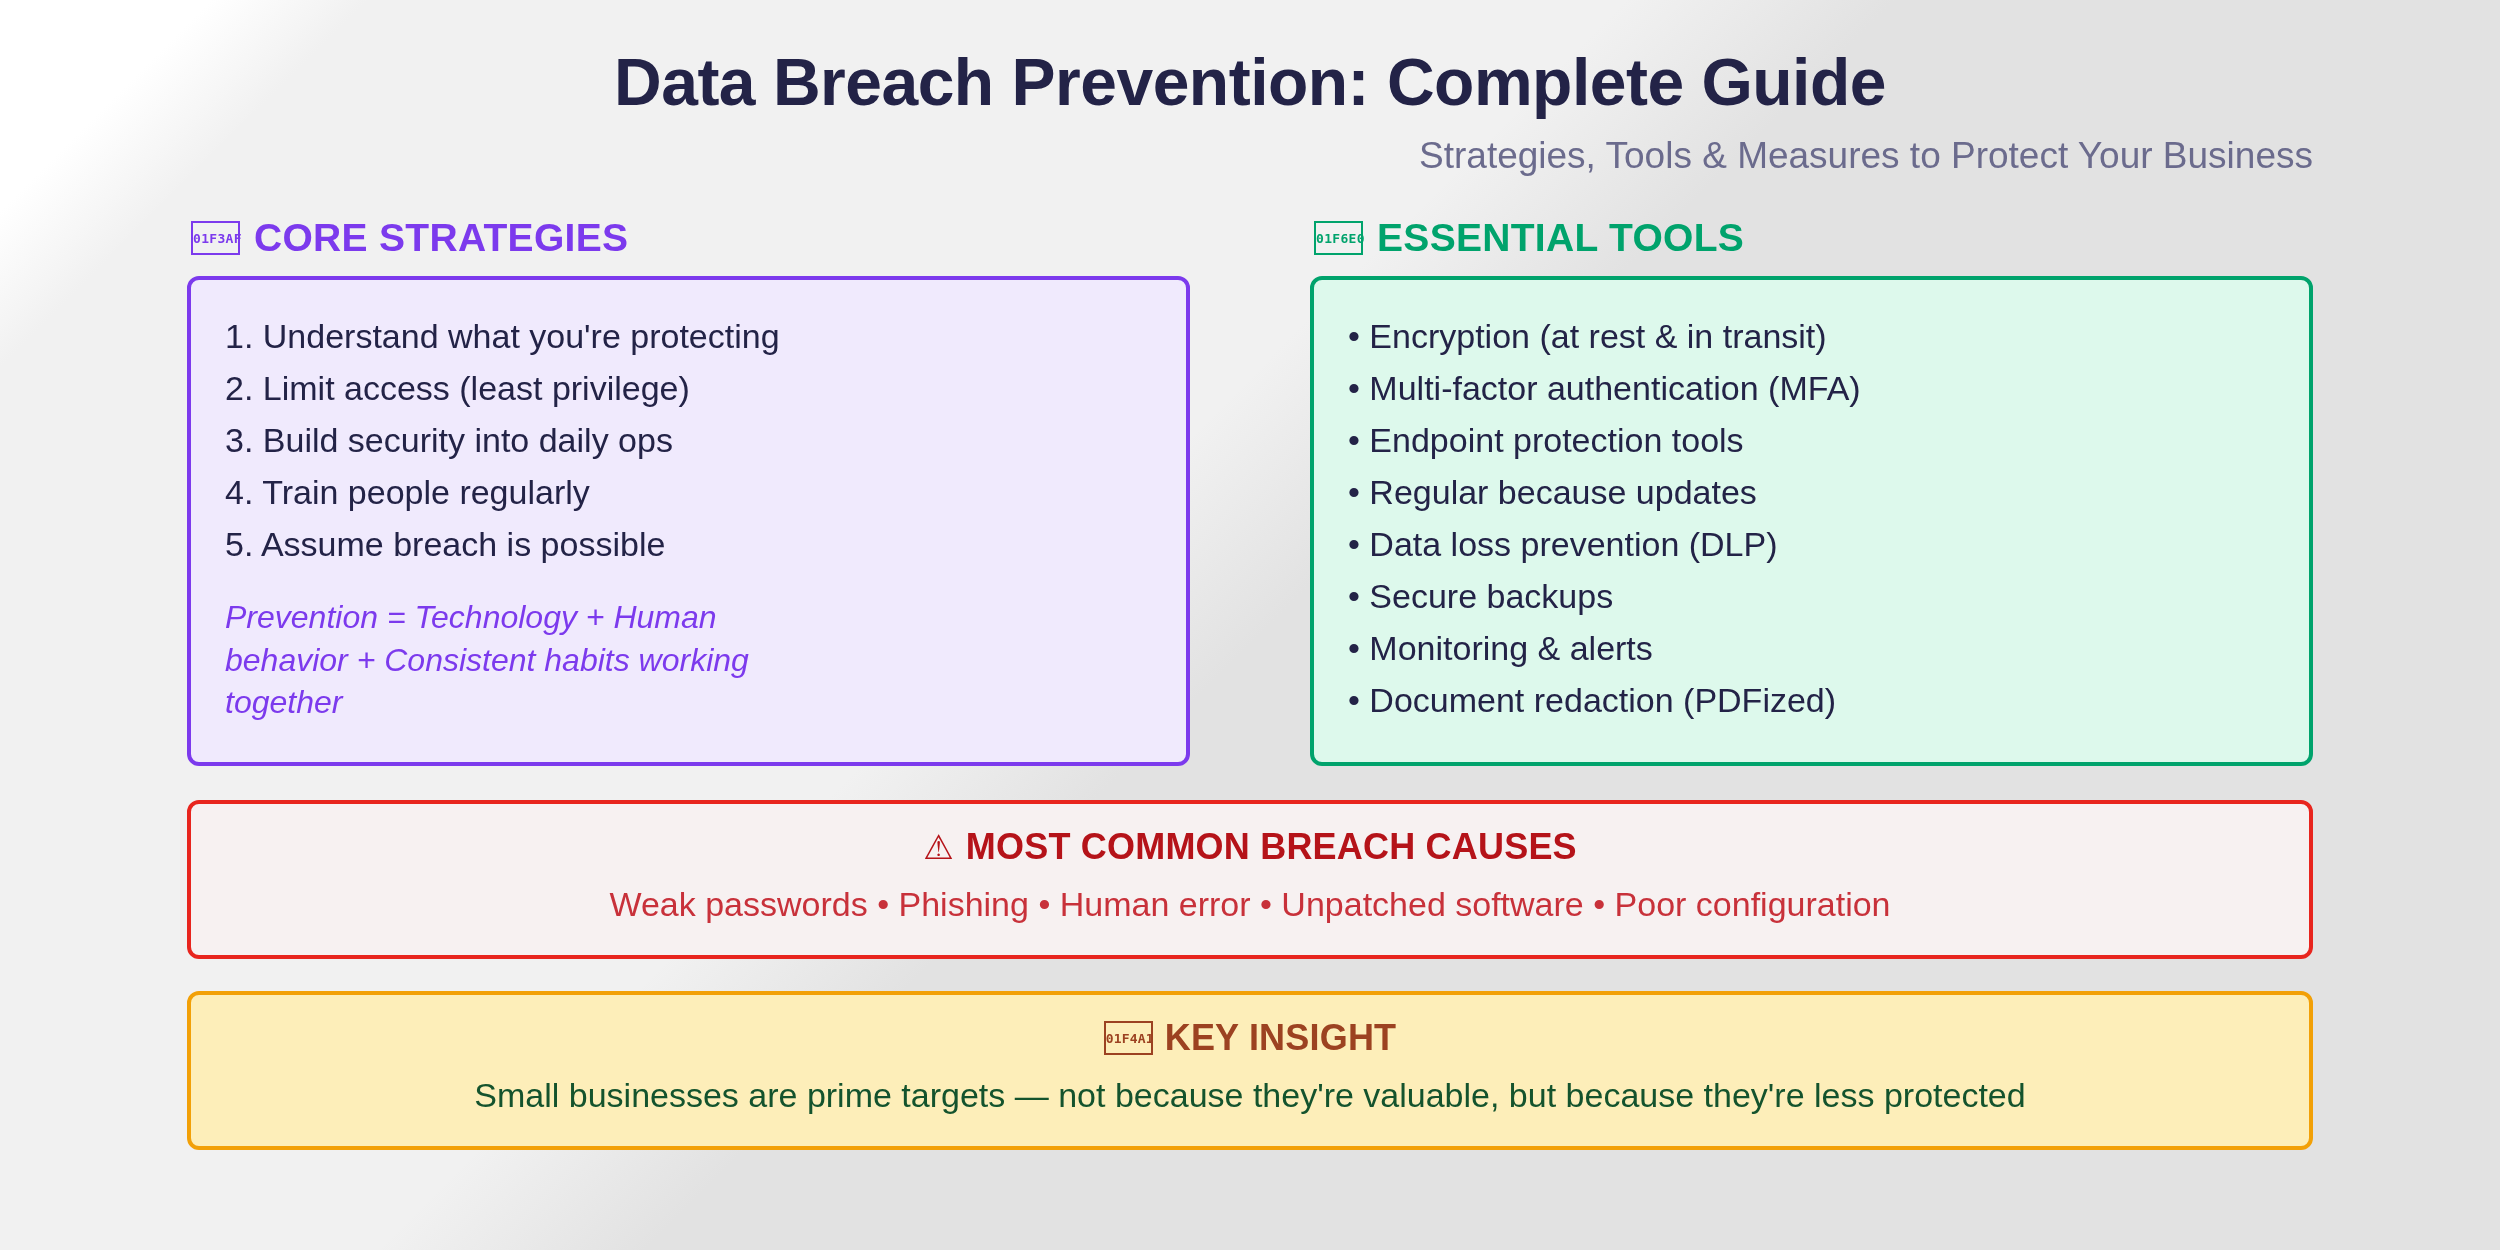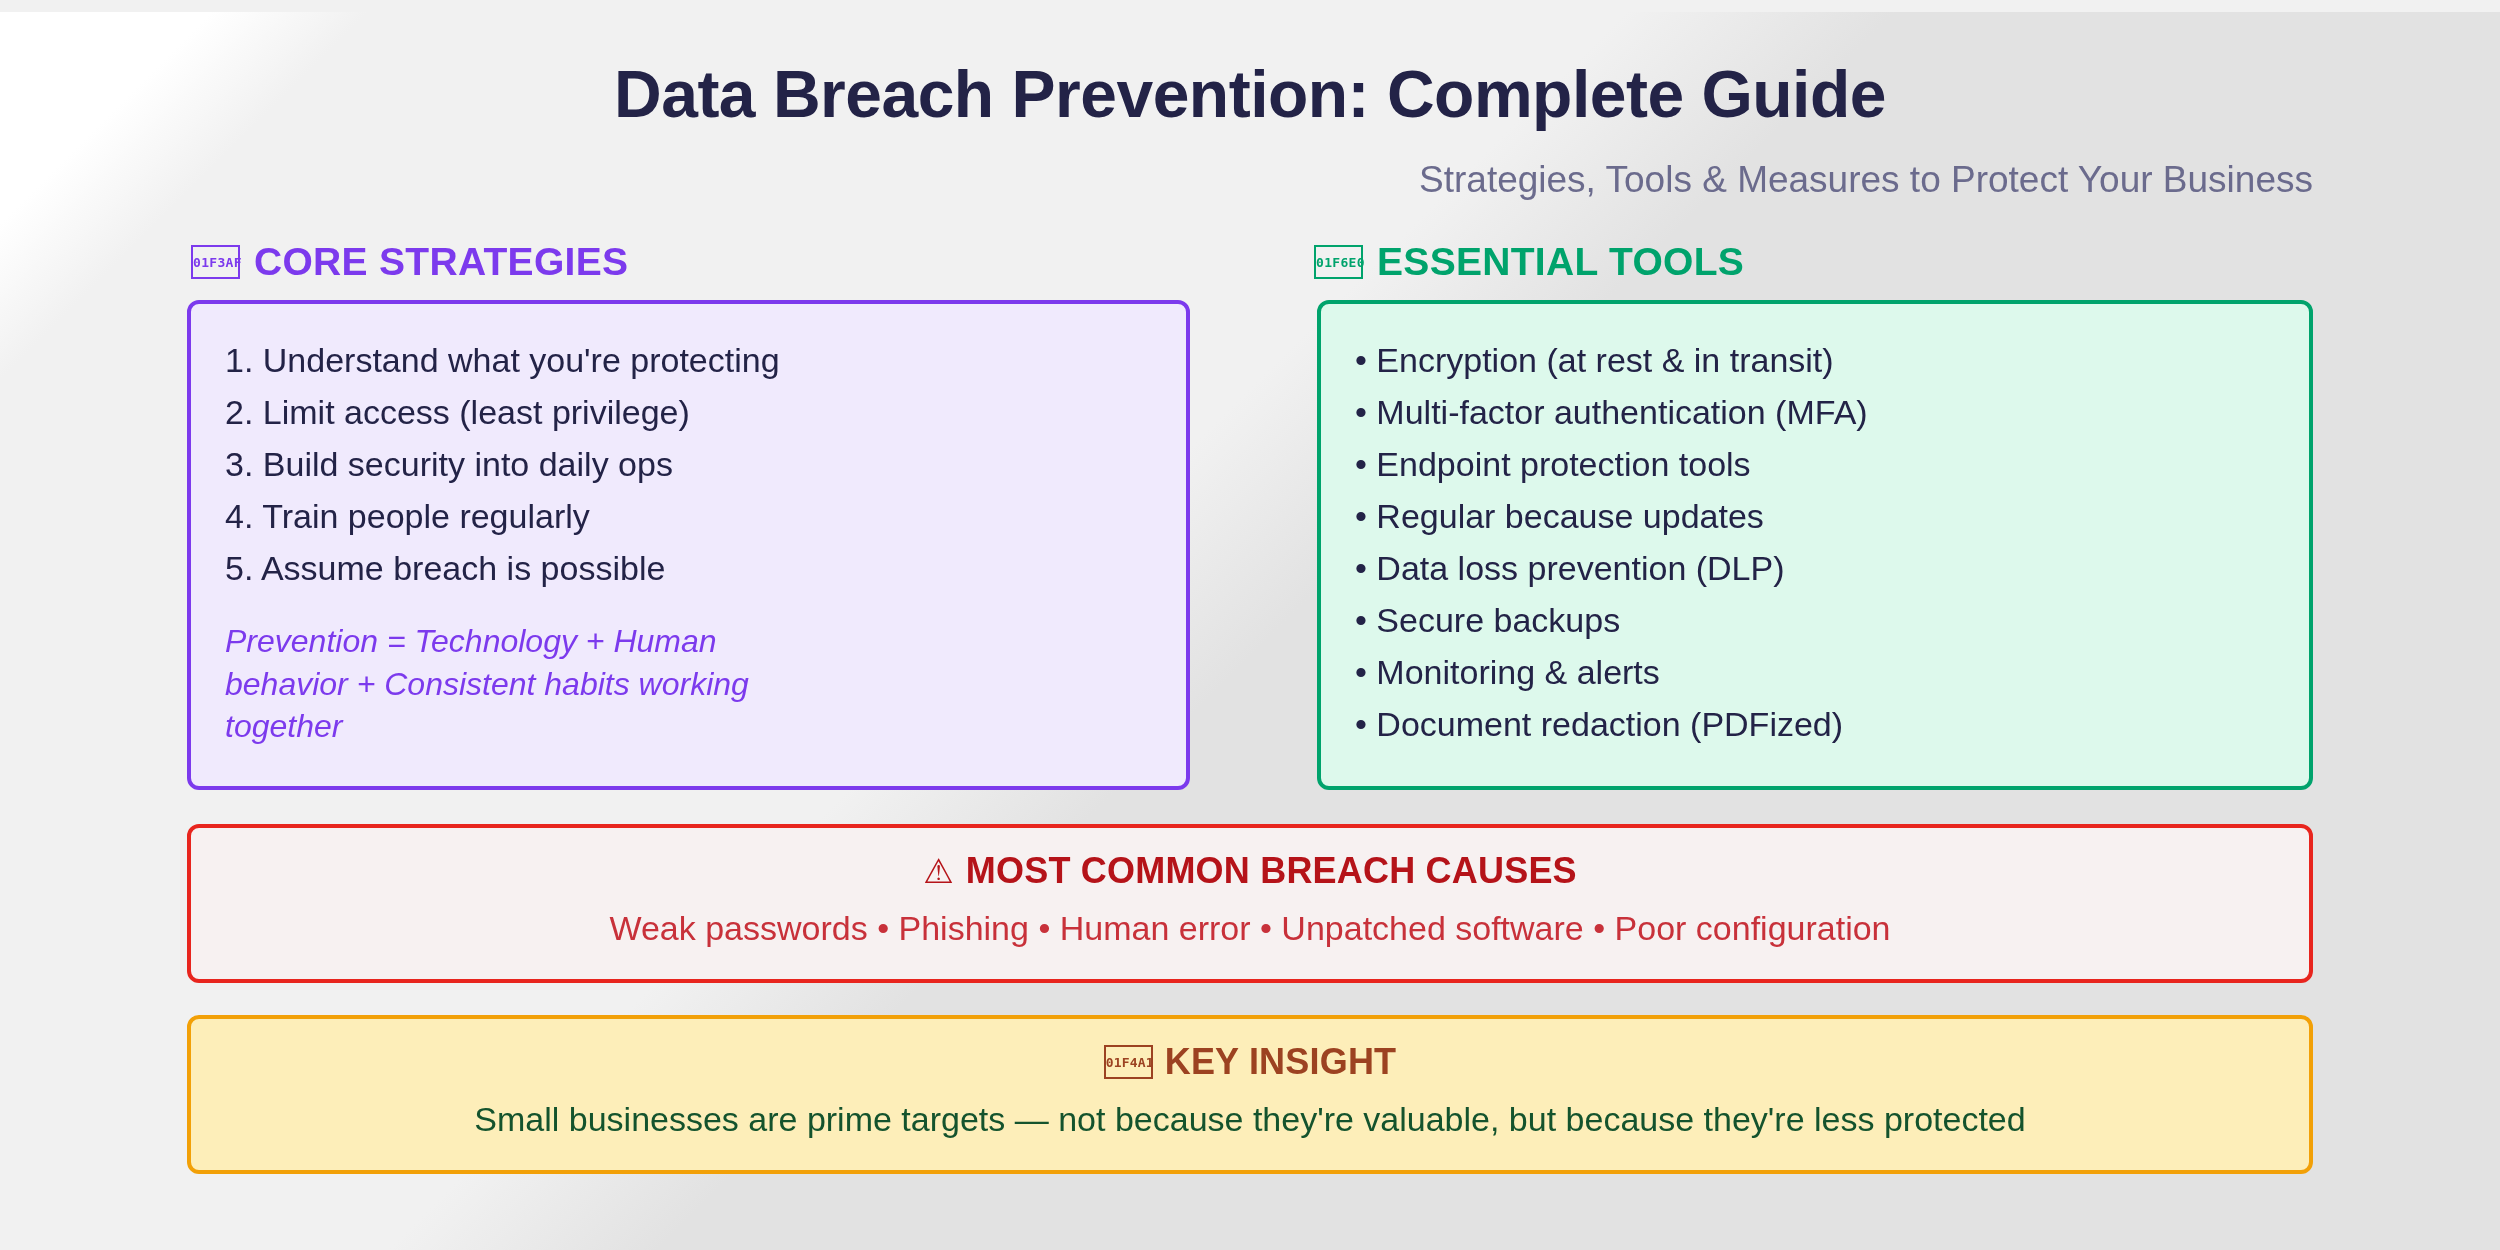--- a/index.html
+++ b/index.html
@@ -26,21 +26,21 @@
         #f1f1f1 260px,
         #f1f1f1 1150px,
         #e2e2e2 1340px,
         #e2e2e2 100%);
     box-sizing: border-box;
     padding: 0 187px;
   }
 
   
   .title {
-    margin: 12px;
+    margin: 0;
     padding-top: 46px;
     text-align: center;
     font-size: 66px;
     font-weight: bold;
     color: #232347;
     letter-spacing: -0.5px;
     line-height: 1.12;
   }
   .subtitle {
     margin: 0;
@@ -98,21 +98,20 @@
   }
   .card-strategies {
     background: #f0eafd;
     border: 4px solid #7c3aed;
     min-height: 490px;
   }
   .card-tools {
     background: #ddf9ec;
     border: 4px solid #00a36c;
     min-height: 490px;
-    margin-left: 7px;
   }
 
   .item {
     font-size: 34px;
     color: #232347;
     line-height: 1.0;
     padding: 9px 0;
     white-space: nowrap;
   }
   .note {

